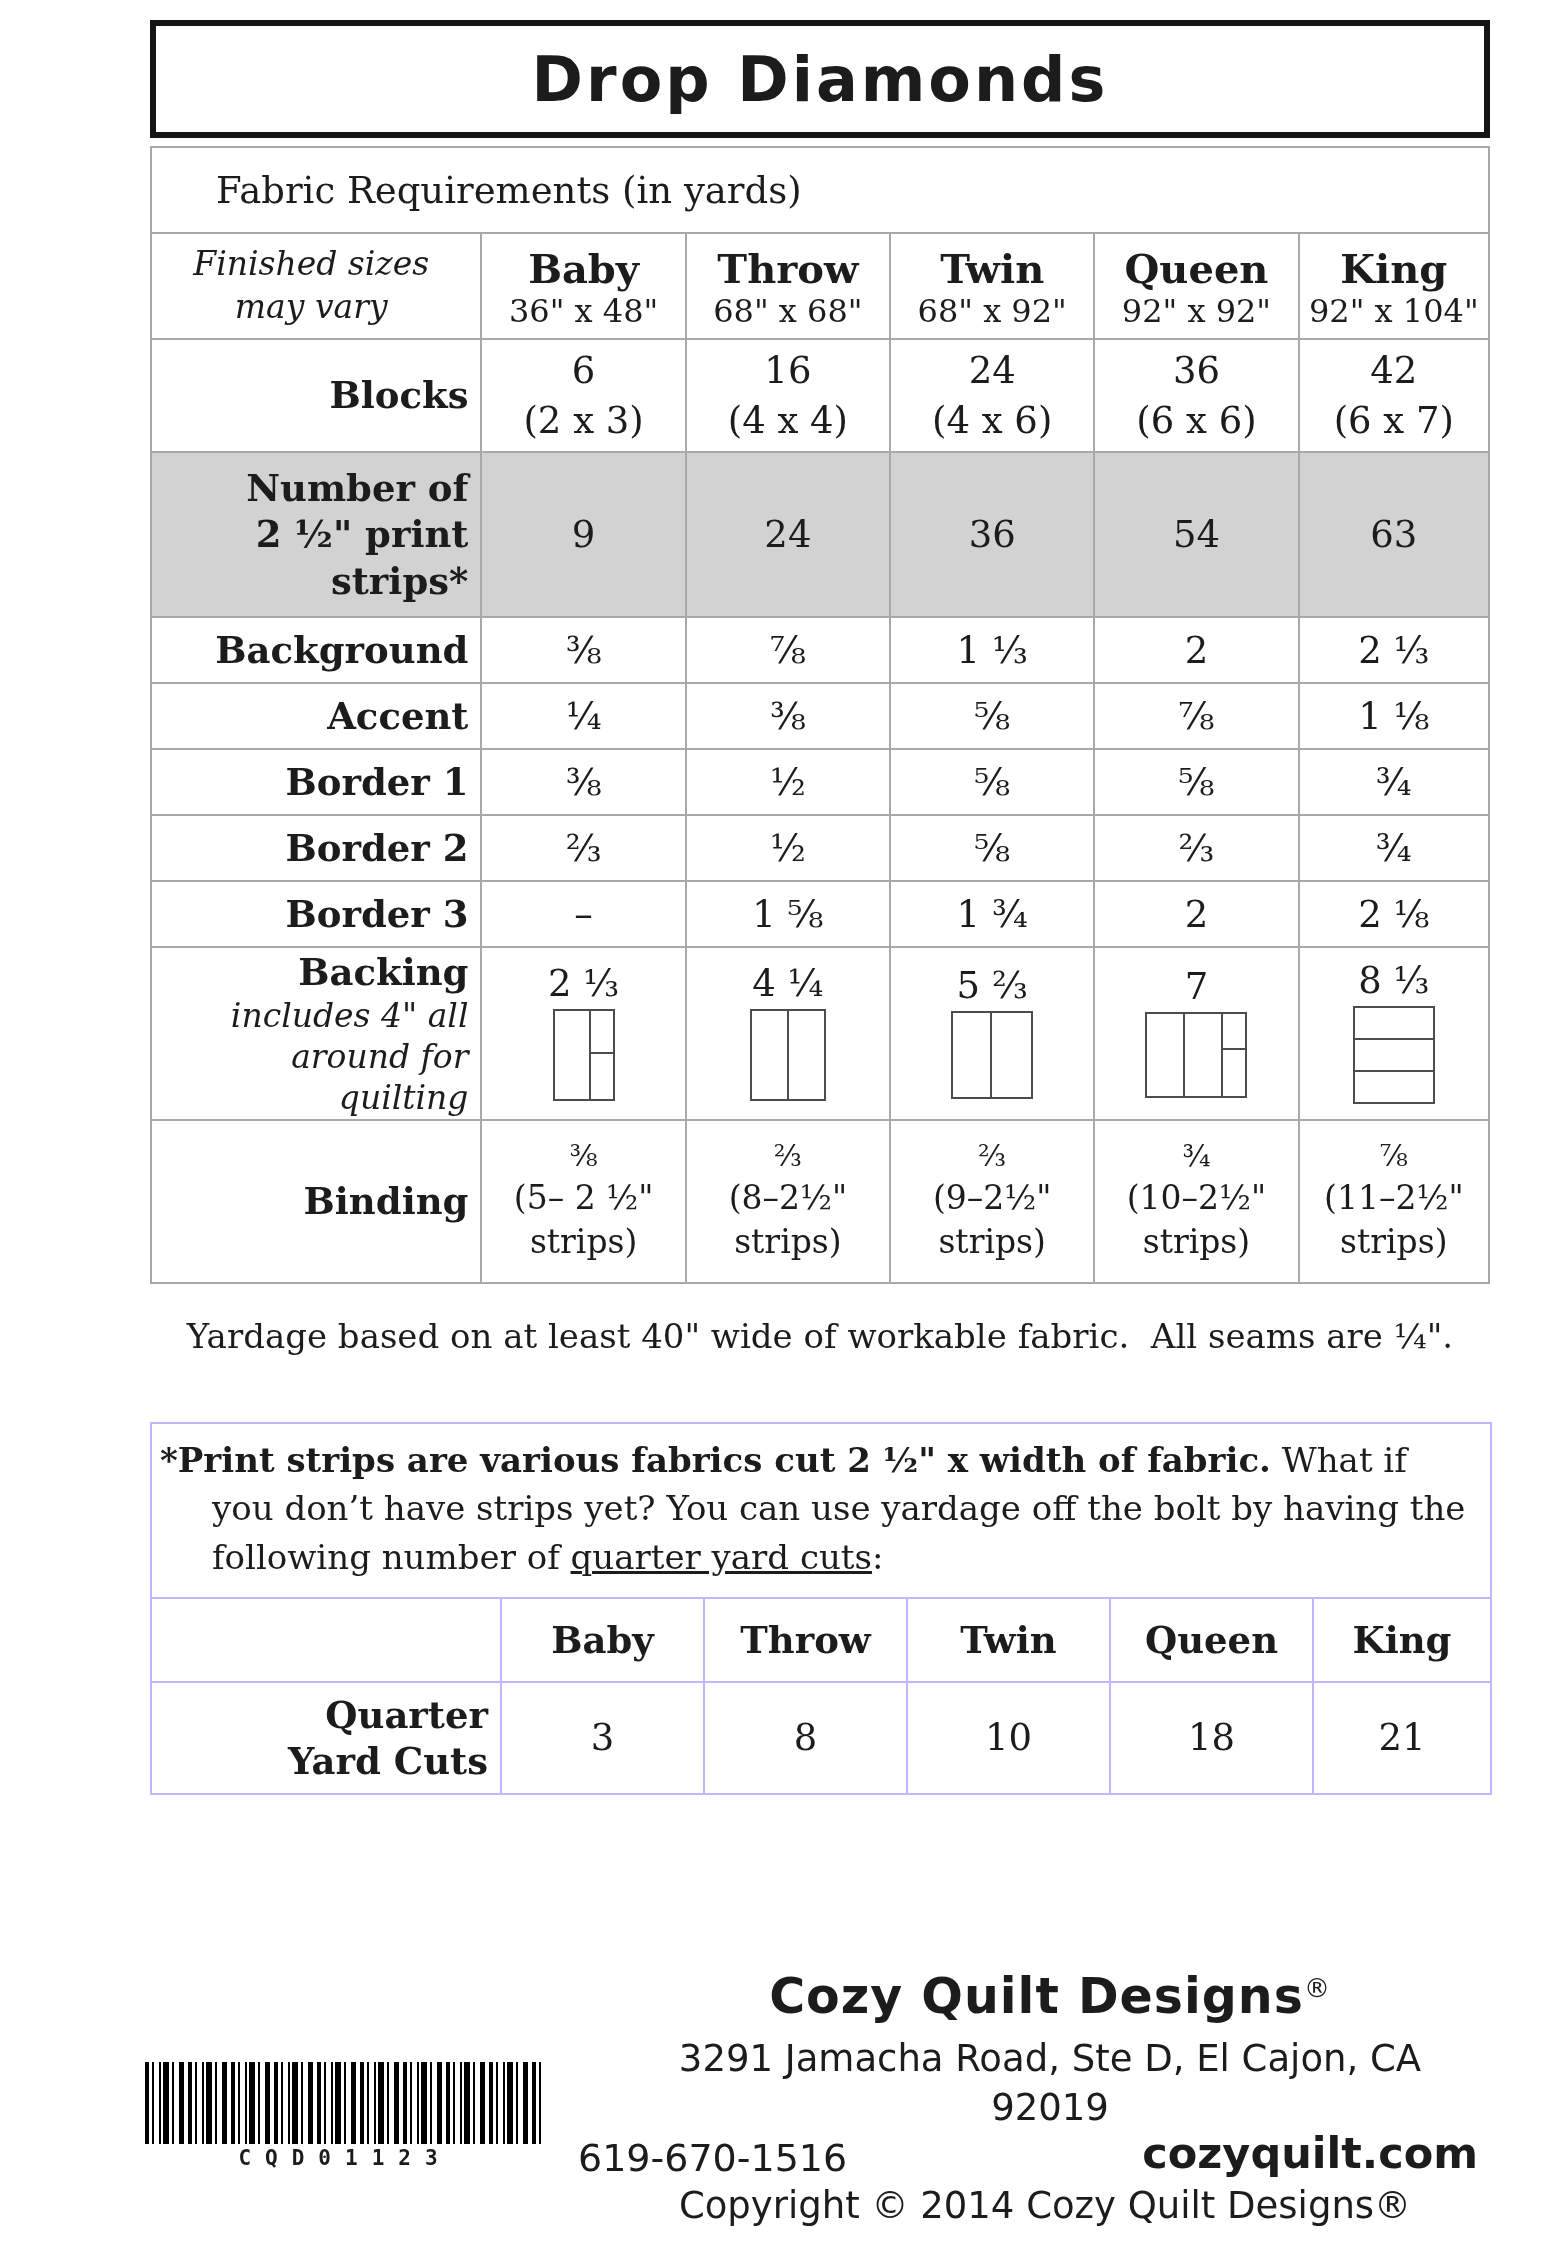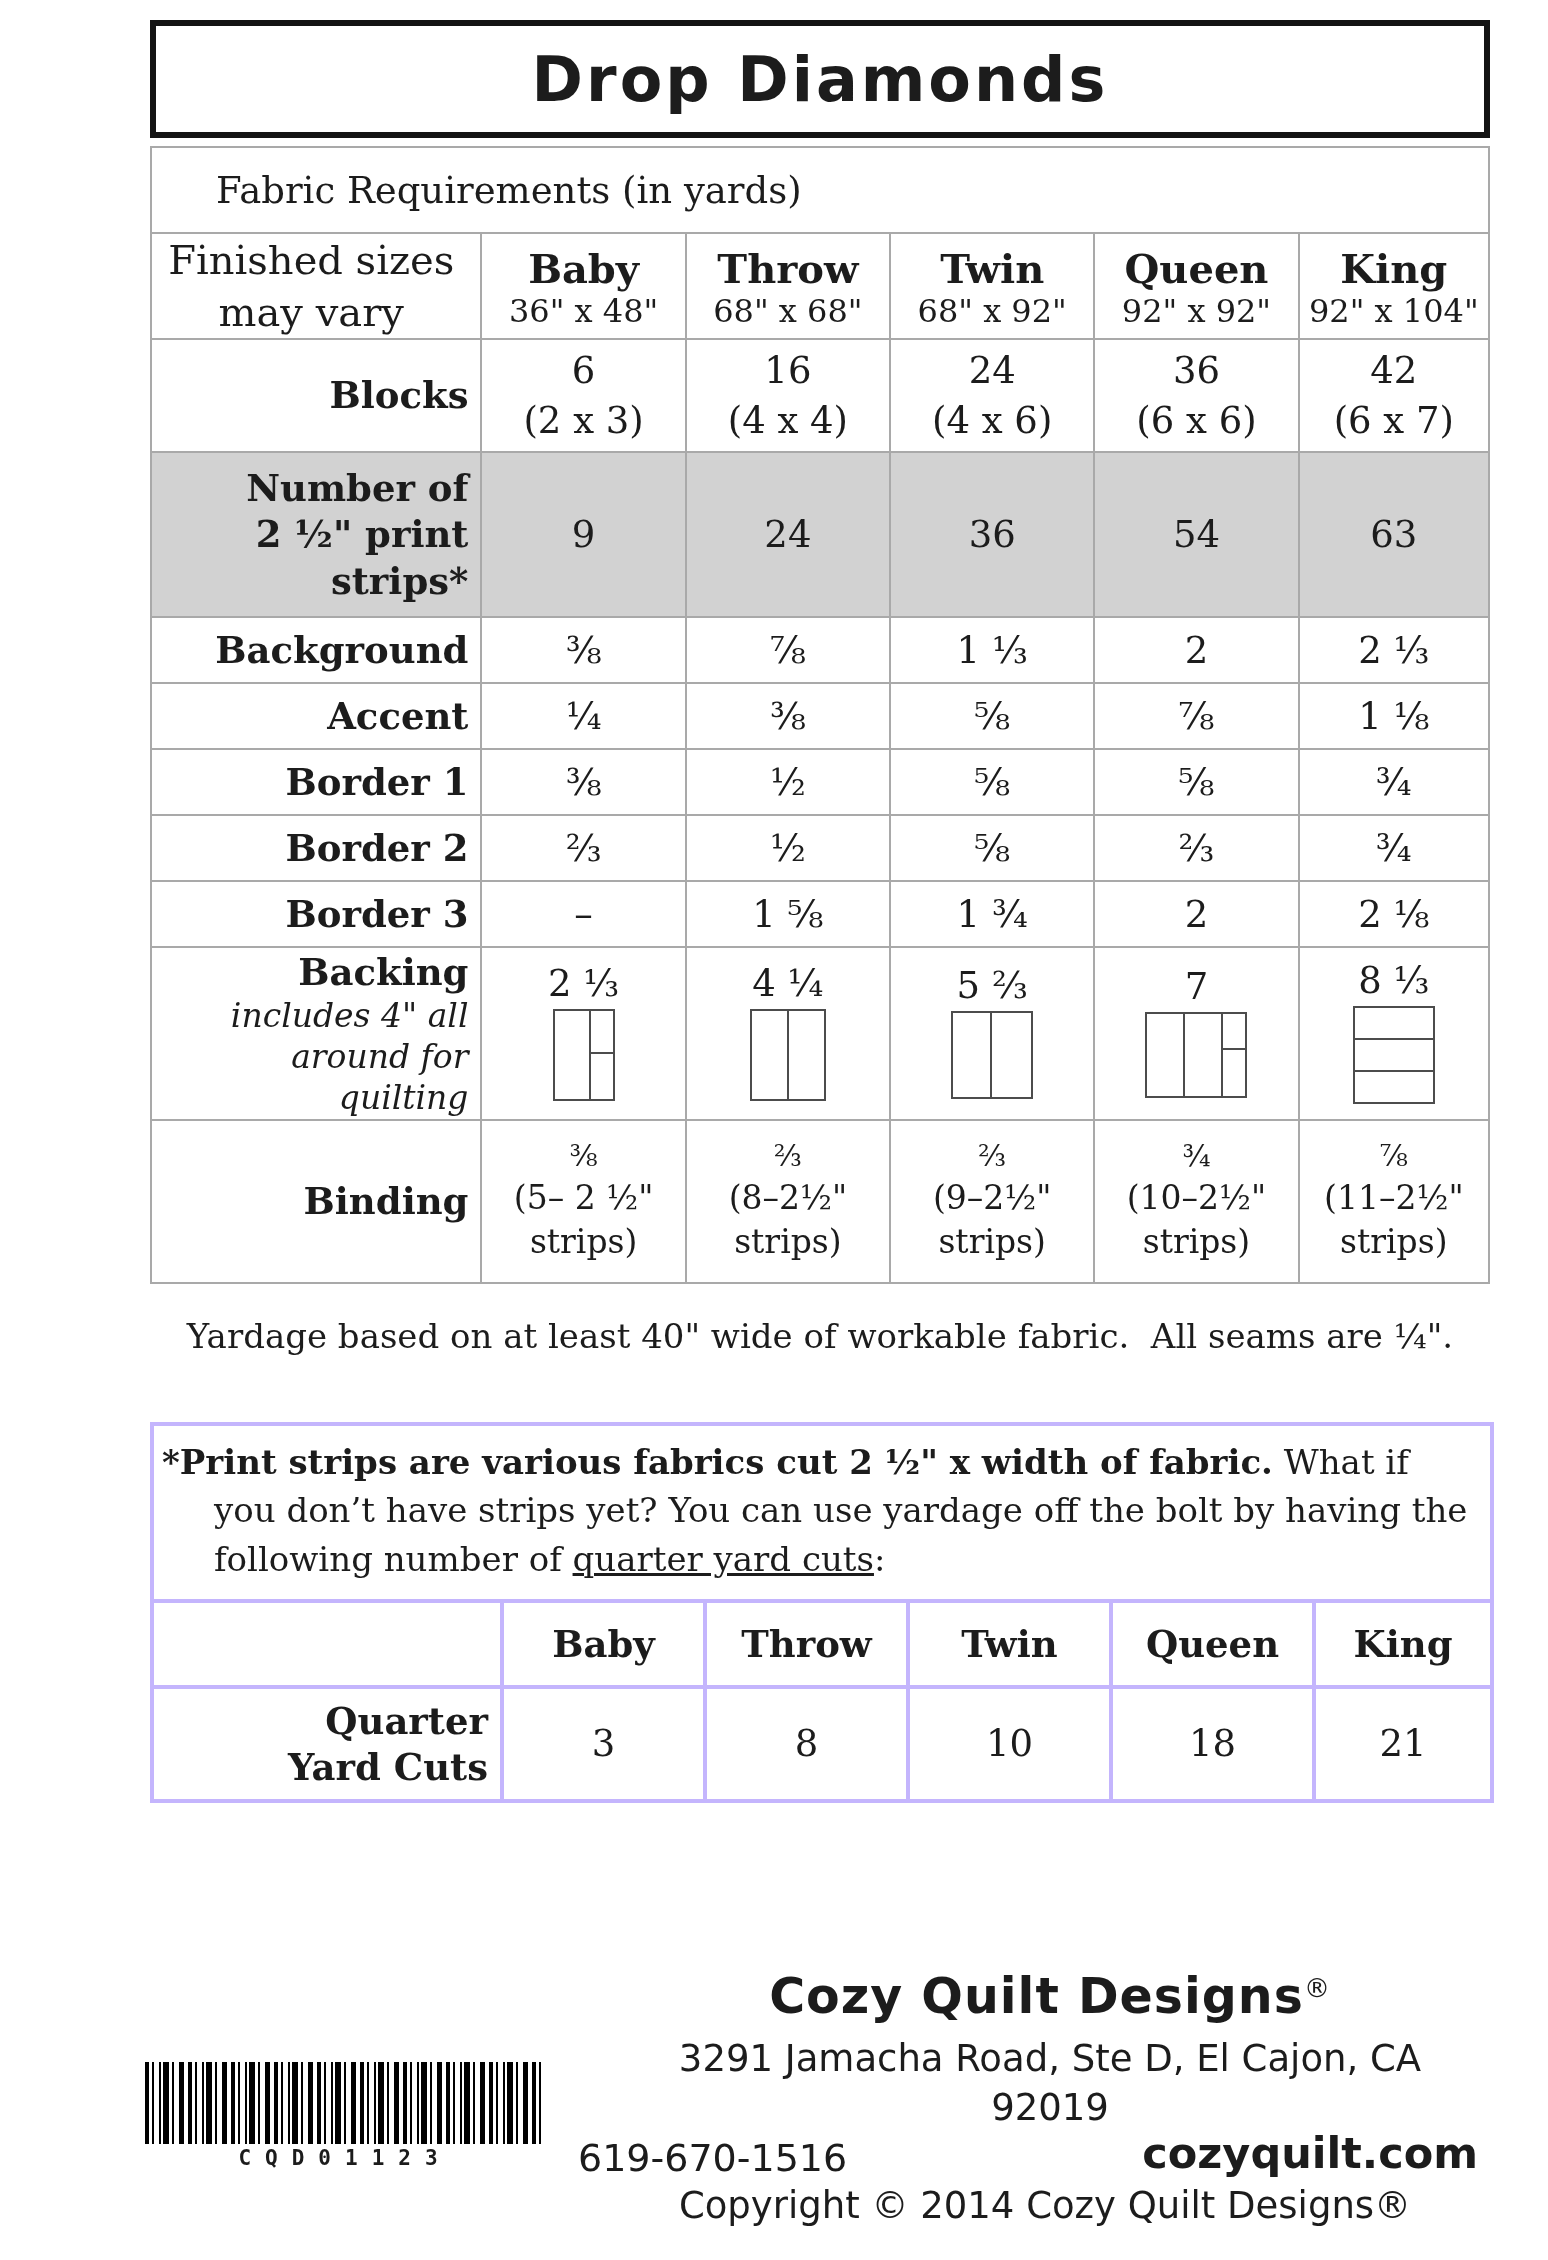--- a/index.html
+++ b/index.html
@@ -19,41 +19,41 @@
   table.fab { border-collapse:collapse; table-layout:fixed; width:1340px; margin-top:8px; }
   table.fab td { border:2px solid #a9a9a9; text-align:center; vertical-align:middle; padding:0; }
   .r-cap td { height:84px; }
   .r-hdr td { height:104px; }
   .r-blk td { height:111px; }
   .r-str td { height:163px; background:#d2d2d2; }
   .r-sim td { height:64px; }
   .r-bak td { height:171px; }
   .r-bin td { height:161px; }
   .caption { text-align:left !important; font-size:37px; padding-left:64px !important; }
-  .corner { text-align:left; font-size:40px;
+  .corner { text-align:left; font-style:italic; font-size:33px;
     padding-right:10px !important; line-height:1.3; }
   .corner span, .lbl span { display:block; }
   .colname { font-weight:bold; font-size:40px; line-height:1.15; padding-top:4px; }
   .colsize { font-size:32px; line-height:1.2; }
   .lbl { text-align:right !important; font-weight:bold; font-size:37px;
     padding-right:12px !important; line-height:1.25; }
   .lbl .ital { font-weight:normal; font-style:italic; font-size:33px; }
   .val { font-size:37px; }
   .two-line span { display:block; line-height:1.35; }
   .bak-num { display:block; font-size:37px; margin:6px 0 4px 0; }
   .bind-frac { display:block; font-size:29px; line-height:1.3; }
   .bind-line { display:block; font-size:33px; line-height:1.35; }
   svg.diag { display:block; margin:2px auto 10px auto; }
   svg.diag * { stroke:#4c4c4c; stroke-width:2; fill:none; }
 
   .footnote { margin-top:32px; text-align:center; font-size:34px; white-space:pre-wrap; }
 
   
   table.cuts { border-collapse:collapse; table-layout:fixed; width:1340px; margin-top:66px; }
-  table.cuts td { border:4px solid #c4b5fd; text-align:center; vertical-align:middle; padding:0; }
+  table.cuts td { border:2px solid #c4b5fd; text-align:center; vertical-align:middle; padding:0; }
   .notecell { text-align:left !important; font-size:34px; line-height:1.42;
     padding:12px 20px 16px 60px !important; text-indent:-52px; }
   .nb { font-weight:bold; }
   .nu { text-decoration:underline; }
   .c-hdr td { height:82px; font-weight:bold; font-size:37px; }
   .c-val td { height:110px; font-size:37px; }
 
   
   .footer-abs { position:absolute; font-family:"DejaVu Sans","Liberation Sans",sans-serif; }
   .brand { left:610px; top:1968px; width:880px; text-align:center;

